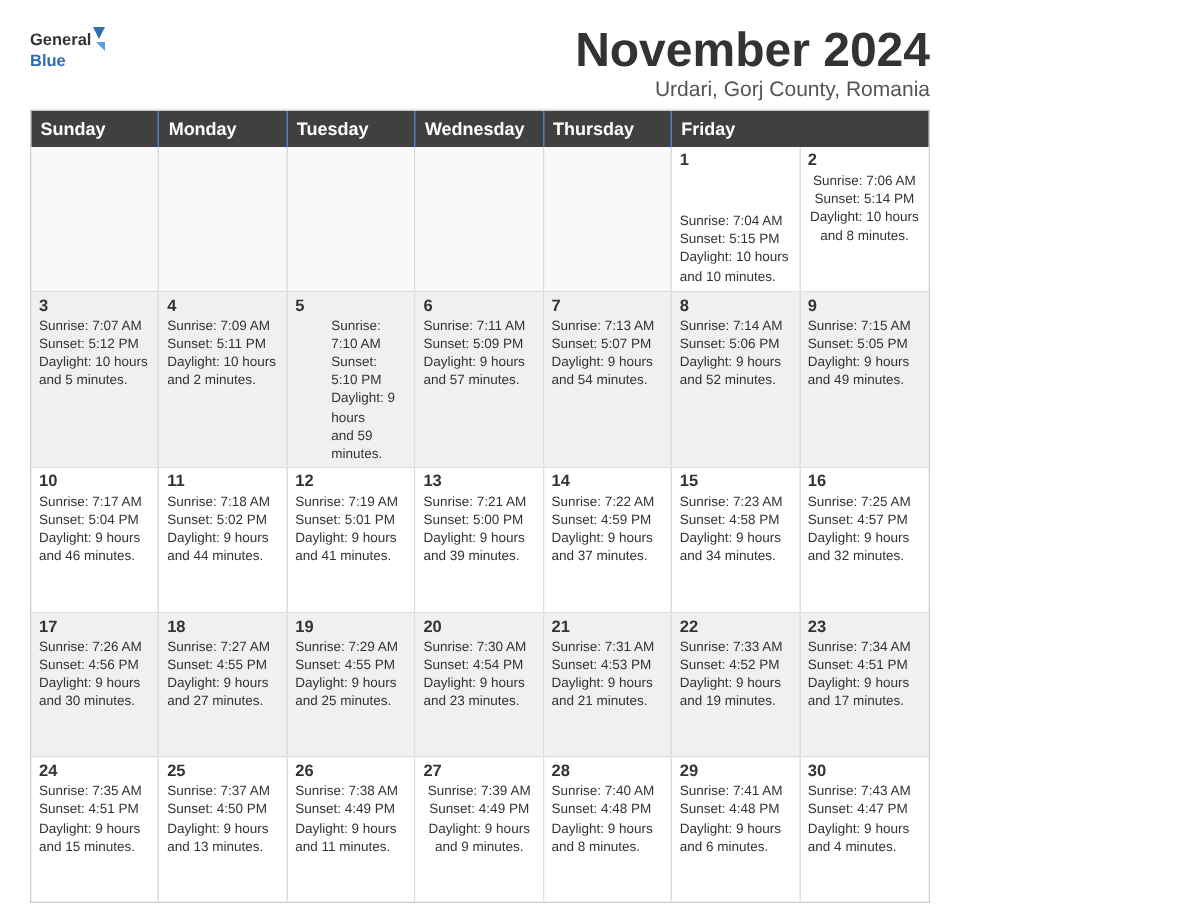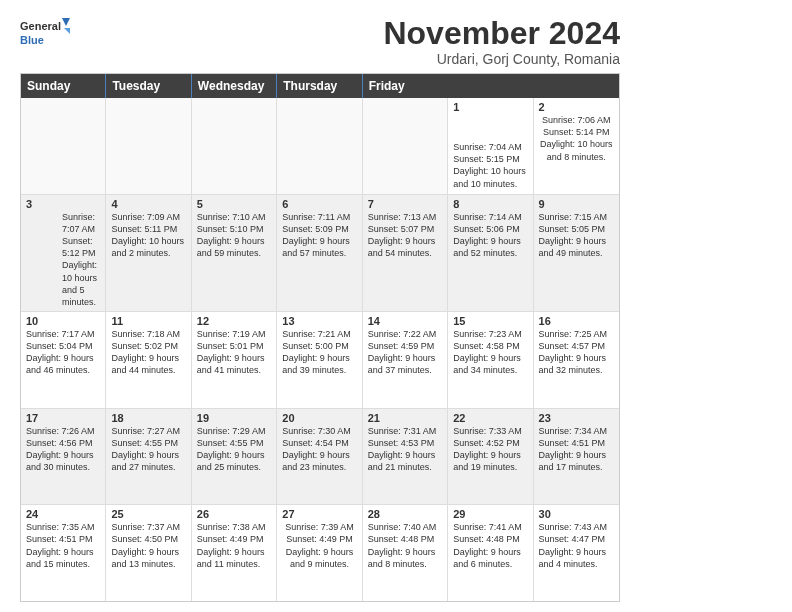--- a/index.html
+++ b/index.html
@@ -122,20 +122,21 @@
 </div>
     <div class="title-block">
       <div class="month-title">November 2024</div>
       <div class="location">Urdari, Gorj County, Romania</div>
     </div>
   </div>
 
   <div class="calendar">
     <div class="cal-header-row">
       <div class="cal-header-cell">Sunday</div>
+      <div class="cal-header-cell">Monday</div>
       <div class="cal-header-cell">Tuesday</div>
       <div class="cal-header-cell">Wednesday</div>
       <div class="cal-header-cell">Thursday</div>
       <div class="cal-header-cell">Friday</div>
     </div>
     <div class="cal-body" id="cal-body">
     <div class="cal-row">
           <div class="cal-cell empty"></div>
           <div class="cal-cell empty"></div>
           <div class="cal-cell empty"></div>
@@ -152,35 +153,35 @@
             <div class="day-num">2</div>
             <div class="cell-text" style="white-space: pre-line; text-align: center;">Sunrise: 7:06 AM
 Sunset: 5:14 PM
 Daylight: 10 hours
 and 8 minutes.</div>
           </div>
         </div>
         <div class="cal-row">
           <div class="cal-cell shaded">
             <div class="day-num">3</div>
-            <div class="cell-text" style="white-space: pre-line; margin-left: 36px;">Sunrise: 7:07 AM
+            <div class="cell-text" style="white-space: pre-line;">Sunrise: 7:07 AM
 Sunset: 5:12 PM
 Daylight: 10 hours
 and 5 minutes.</div>
           </div>
           <div class="cal-cell shaded">
             <div class="day-num">4</div>
             <div class="cell-text" style="white-space: pre-line;">Sunrise: 7:09 AM
 Sunset: 5:11 PM
 Daylight: 10 hours
 and 2 minutes.</div>
           </div>
           <div class="cal-cell shaded">
             <div class="day-num">5</div>
-            <div class="cell-text" style="white-space: pre-line;">Sunrise: 7:10 AM
+            <div class="cell-text" style="white-space: pre-line; margin-left: 24px;">Sunrise: 7:10 AM
 Sunset: 5:10 PM
 Daylight: 9 hours
 and 59 minutes.</div>
           </div>
           <div class="cal-cell shaded">
             <div class="day-num">6</div>
             <div class="cell-text" style="white-space: pre-line;">Sunrise: 7:11 AM
 Sunset: 5:09 PM
 Daylight: 9 hours
 and 57 minutes.</div>

